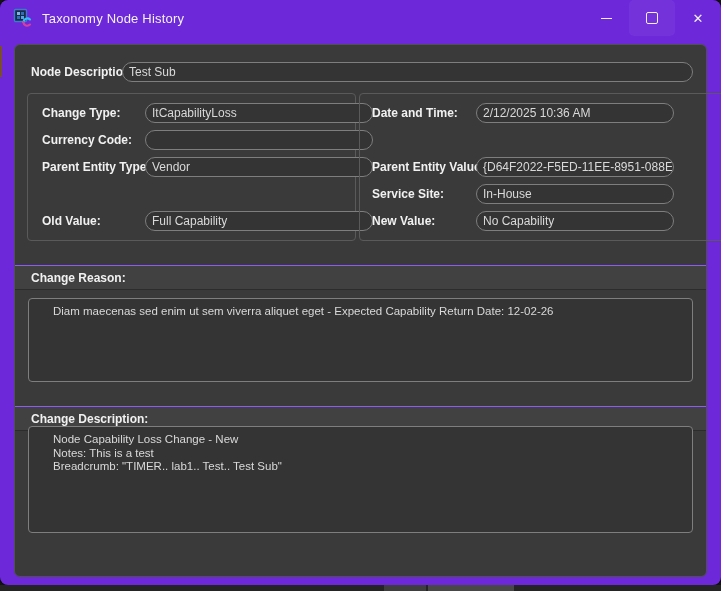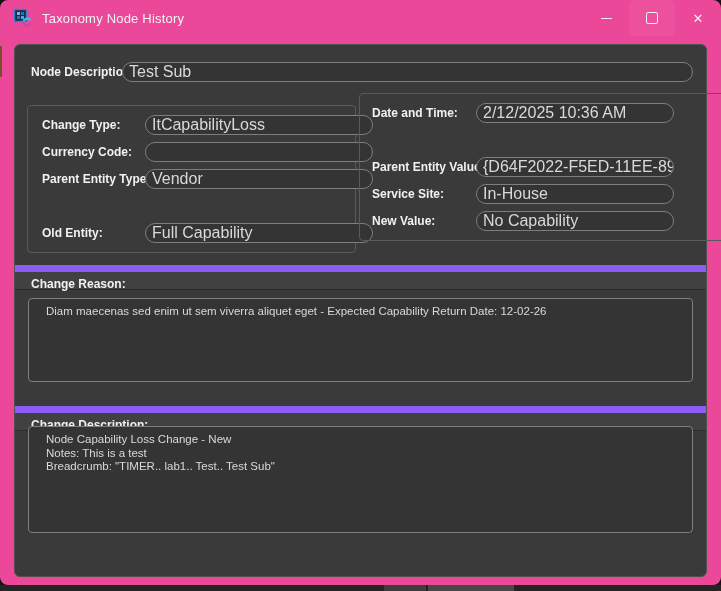--- a/index.html
+++ b/index.html
@@ -4,68 +4,68 @@
 <style>
   html,body{margin:0;padding:0;}
   body{
     width:721px;height:591px;position:relative;overflow:hidden;
     background:#141414;
     font-family:"Liberation Sans","DejaVu Sans",sans-serif;
     -webkit-font-smoothing:antialiased;
   }
   .window{
     position:absolute;left:0;top:0;width:721px;height:585px;
-    background:#ec4899;border-radius:8px;
+    background:#6d28d9;border-radius:8px;
     box-shadow:0 0 0 1px rgba(0,0,0,.45);
   }
   
   .titlebar{position:absolute;left:0;top:0;width:100%;height:36px;display:flex;align-items:center;}
   .app-icon{width:20px;height:20px;margin-left:13px;flex:0 0 auto;}
   .title-text{margin-left:9px;font-size:13px;color:#f2f2f2;letter-spacing:.2px;}
   .controls{position:absolute;right:0;top:0;height:36px;display:flex;}
   .ctl-btn{width:46px;height:36px;display:flex;align-items:center;justify-content:center;background:transparent;border:none;cursor:pointer;padding:0;}
   .ctl-btn.max-hover{background:rgba(255,255,255,.05);border-radius:5px;}
   .glyph-min{width:11px;height:1px;background:#f0f0f0;}
   .glyph-max{width:10px;height:10px;border:1px solid #f0f0f0;border-radius:2px;}
   .glyph-close{color:#f0f0f0;font-size:13px;line-height:1;font-family:"DejaVu Sans",sans-serif;}
   
   .panel{
     position:absolute;left:14px;top:44px;width:693px;height:533px;
     border:1px solid #515151;border-radius:6px;background:#3a3a3a;box-sizing:border-box;
   }
   .lbl{font-size:12px;font-weight:bold;color:#f1f1f1;white-space:nowrap;}
   .tfield{
     background:#343434;border:1px solid #7e7e7e;border-radius:10px;
-    color:#d9d9d9;font-size:16px;line-height:18px;padding:0 6px;
+    color:#d9d9d9;font-size:12px;line-height:18px;padding:0 6px;
     white-space:nowrap;overflow:hidden;box-sizing:border-box;height:20px;
   }
   .nd-row{position:absolute;left:0;top:17px;width:100%;}
   .nd-label{position:absolute;left:16px;top:3px;}
   .nd-field{position:absolute;left:107px;top:0;width:571px;}
   .groupbox{
     position:absolute;top:48px;height:148px;
     border:1px solid #5a5a5a;border-radius:4px;box-sizing:border-box;
   }
-  .groupbox.left{left:12px;width:329px;margin-top:12px;}
+  .groupbox.left{left:12px;width:329px;}
   .groupbox.right{left:344px;width:396px;}
   .frow{position:absolute;left:0;width:100%;height:20px;}
   .frow .lbl{position:absolute;top:3px;}
   .groupbox.left .lbl{left:14px;}
   .groupbox.right .lbl{left:12px;}
   .groupbox.left .tfield{position:absolute;left:117px;width:228px;}
   .groupbox.right .tfield{position:absolute;left:116px;width:198px;}
   .secbar{
     position:absolute;left:0;width:100%;height:25px;box-sizing:border-box;
-    background:#414141;border-top:7px solid #8b5cf6;border-bottom:1px solid #2c2c2c;
+    background:#414141;border-top:1px solid #8b5cf6;border-bottom:1px solid #2c2c2c;
   }
   .secbar .lbl{position:absolute;left:16px;top:5px;font-size:12px;}
   .textbox{
     position:absolute;left:13px;width:665px;box-sizing:border-box;
     background:#343434;border:1px solid #7e7e7e;border-radius:4px;
-    color:#d9d9d9;font-size:11.5px;line-height:13.5px;padding:6px 17px;
+    color:#d9d9d9;font-size:11.5px;line-height:13.5px;padding:6px 24px;
     white-space:pre-wrap;overflow:hidden;
   }
   
   .taskbar-strip{position:absolute;left:0;top:585px;width:721px;height:6px;background:#242424;}
   .task-seg-a{position:absolute;left:384px;top:585px;width:42px;height:6px;background:#3e3e3e;}
   .task-seg-b{position:absolute;left:428px;top:585px;width:86px;height:6px;background:#484848;}
   .edge-sliver{position:absolute;left:0;top:46px;width:2px;height:31px;background:#7a4c30;z-index:5;}
 </style>
 </head>
 <body>
@@ -110,21 +110,21 @@
       </div>
       <div class="frow" style="top:36px">
         <span class="lbl">Currency Code:</span>
         <div class="tfield"></div>
       </div>
       <div class="frow" style="top:63px">
         <span class="lbl">Parent Entity Type:</span>
         <div class="tfield">Vendor</div>
       </div>
       <div class="frow" style="top:117px">
-        <span class="lbl">Old Entity:</span>
+        <span class="lbl">Old Value:</span>
         <div class="tfield">Full Capability</div>
       </div>
     </div>
 
     <div class="groupbox right">
       <div class="frow" style="top:9px">
         <span class="lbl">Date and Time:</span>
         <div class="tfield">2/12/2025 10:36 AM</div>
       </div>
       <div class="frow" style="top:63px">

